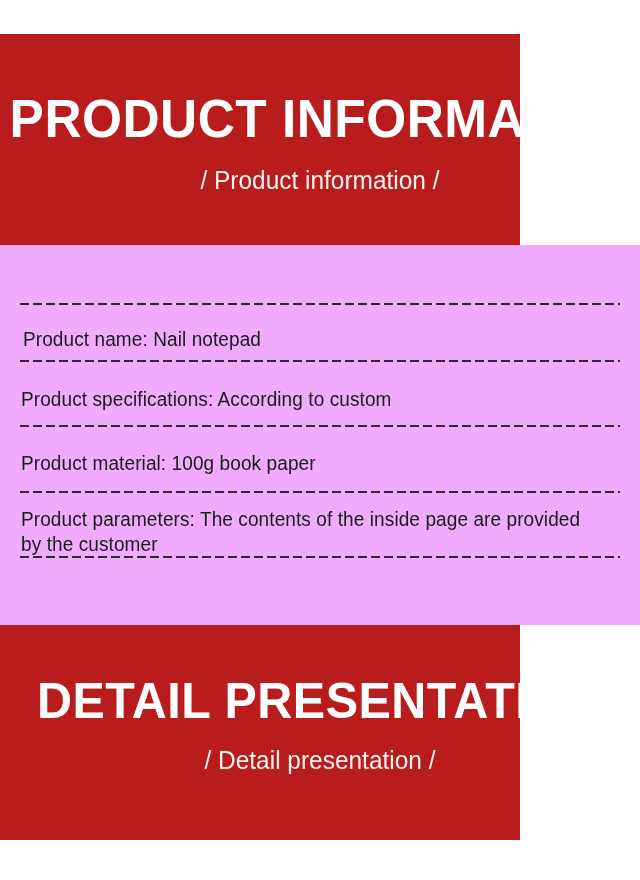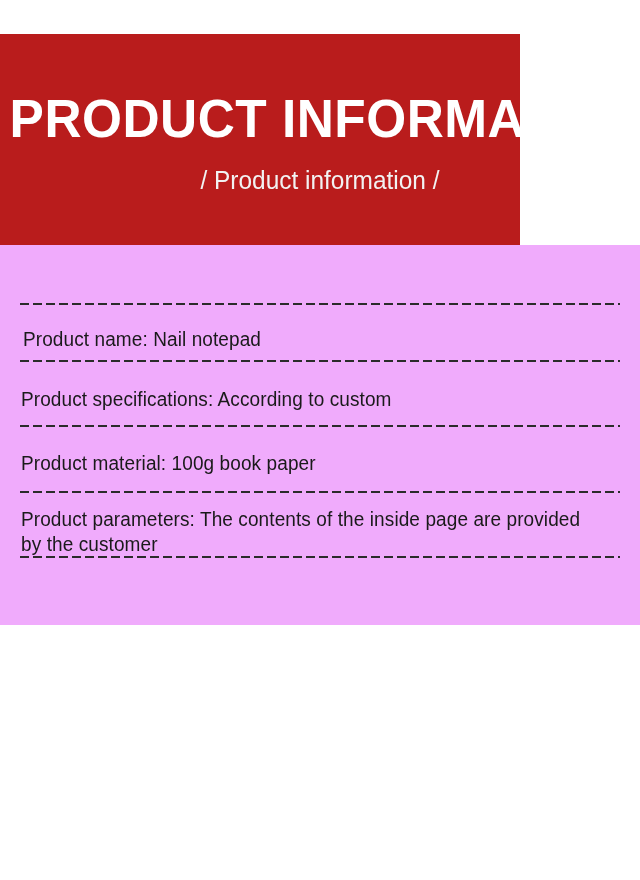--- a/index.html
+++ b/index.html
@@ -143,14 +143,18 @@
     <div class="spec-row r3">Product material: 100g book paper</div>
 
     <div class="divider d4"></div>
 
     <div class="spec-row r4">Product parameters: The contents of the inside page are provided by the customer</div>
 
     <div class="divider d5"></div>
 
   </div>
 
+  <div class="banner banner-2">
+    <div class="banner-title">DETAIL PRESENTATION</div>
+    <div class="banner-subtitle">/ Detail presentation /</div>
+  </div>
 
 </div>
 
 </body></html>

